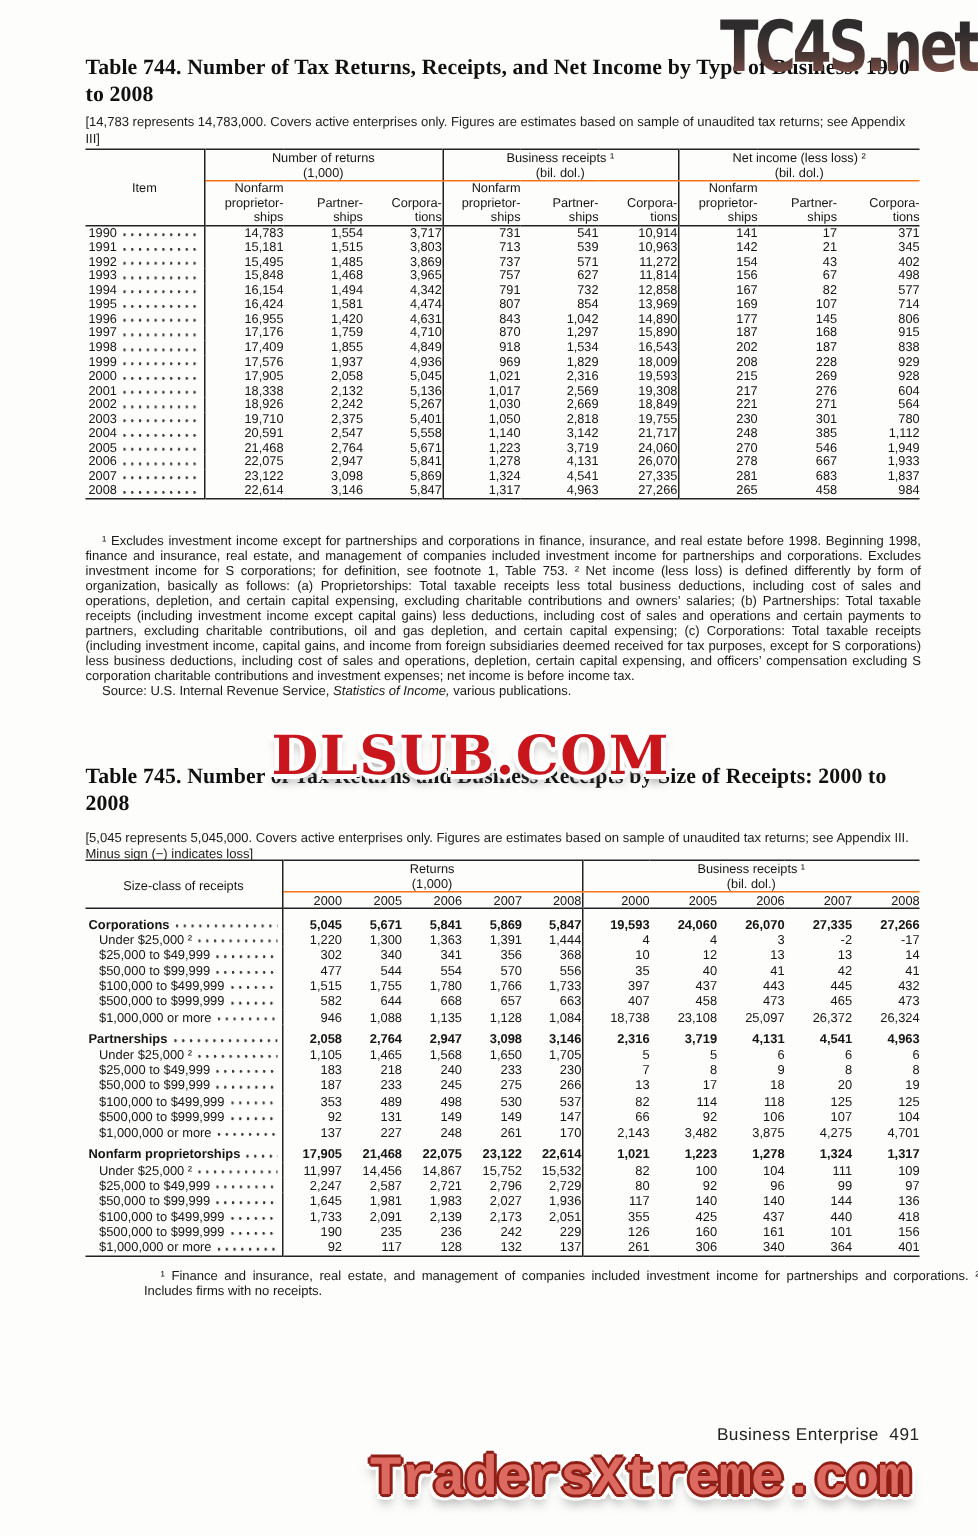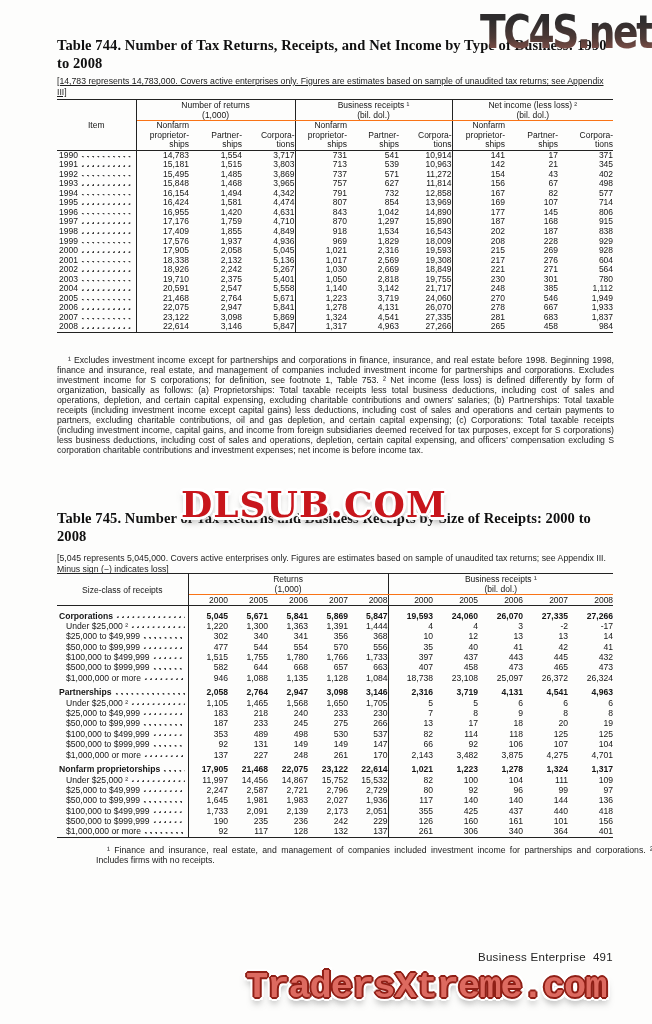--- a/index.html
+++ b/index.html
@@ -6,21 +6,21 @@
   .page{position:relative;width:652px;height:1024px;background:#fdfdfc;overflow:hidden;
         font-family:"Liberation Sans",sans-serif;color:#151515;}
 
   
   .tbl-title{position:absolute;left:57px;width:558px;
              font-family:"Liberation Serif",serif;font-weight:700;
              font-size:14.5px;line-height:1.24;letter-spacing:.1px;color:#101010;}
   .t744-title{top:37px;}
   .t745-title{top:510px;}
   .bracket-note{position:absolute;left:57px;width:556px;font-size:8.7px;line-height:1.24;color:#1c1c1c;}
-  .t744-note{top:76px;text-decoration:underline;}
+  .t744-note{top:76px;}
   .t745-note{top:553px;}
 
   
   table.dt{position:absolute;left:57px;border-collapse:collapse;table-layout:fixed;
            border-top:1.6px solid #222;border-bottom:1.6px solid #222;}
   table.dt th,table.dt td{padding:0;font-weight:normal;}
   .t744{top:99px;width:556px;font-size:8.5px;}
   .t745{top:573px;width:556px;font-size:8.6px;}
 
   th.grp{ text-align:center;white-space:pre-line;line-height:1.18;vertical-align:middle;
@@ -465,20 +465,21 @@
           <td class="num">27,266</td>
           <td class="num gsep">265</td>
           <td class="num">458</td>
           <td class="num">984</td>
         </tr>
       </tbody>
   </table>
 
   <div class="fnote fn744">
     <p class="fbody">¹ Excludes investment income except for partnerships and corporations in finance, insurance, and real estate before 1998. Beginning 1998, finance and insurance, real estate, and management of companies included investment income for partnerships and corporations. Excludes investment income for S corporations; for definition, see footnote 1, Table 753. ² Net income (less loss) is defined differently by form of organization, basically as follows: (a) Proprietorships: Total taxable receipts less total business deductions, including cost of sales and operations, depletion, and certain capital expensing, excluding charitable contributions and owners’ salaries; (b) Partnerships: Total taxable receipts (including investment income except capital gains) less deductions, including cost of sales and operations and certain payments to partners, excluding charitable contributions, oil and gas depletion, and certain capital expensing; (c) Corporations: Total taxable receipts (including investment income, capital gains, and income from foreign subsidiaries deemed received for tax purposes, except for S corporations) less business deductions, including cost of sales and operations, depletion, certain capital expensing, and officers’ compensation excluding S corporation charitable contributions and investment expenses; net income is before income tax.</p>
+    <p class="src"><span>Source: U.S. Internal Revenue Service, </span><span class="ital">Statistics of Income,</span><span> various publications.</span></p>
   </div>
 
   <div class="tbl-title t745-title">Table 745. Number of Tax Returns and Business Receipts by Size of Receipts: 2000 to 2008</div>
   <div class="bracket-note t745-note">[5,045 represents 5,045,000. Covers active enterprises only. Figures are estimates based on sample of unaudited tax returns; see Appendix III. Minus sign (−) indicates loss]</div>
 
   <table class="dt t745">
     <colgroup>
       <col style="width:131px">
       <col style="width:40px">
         <col style="width:40px">

